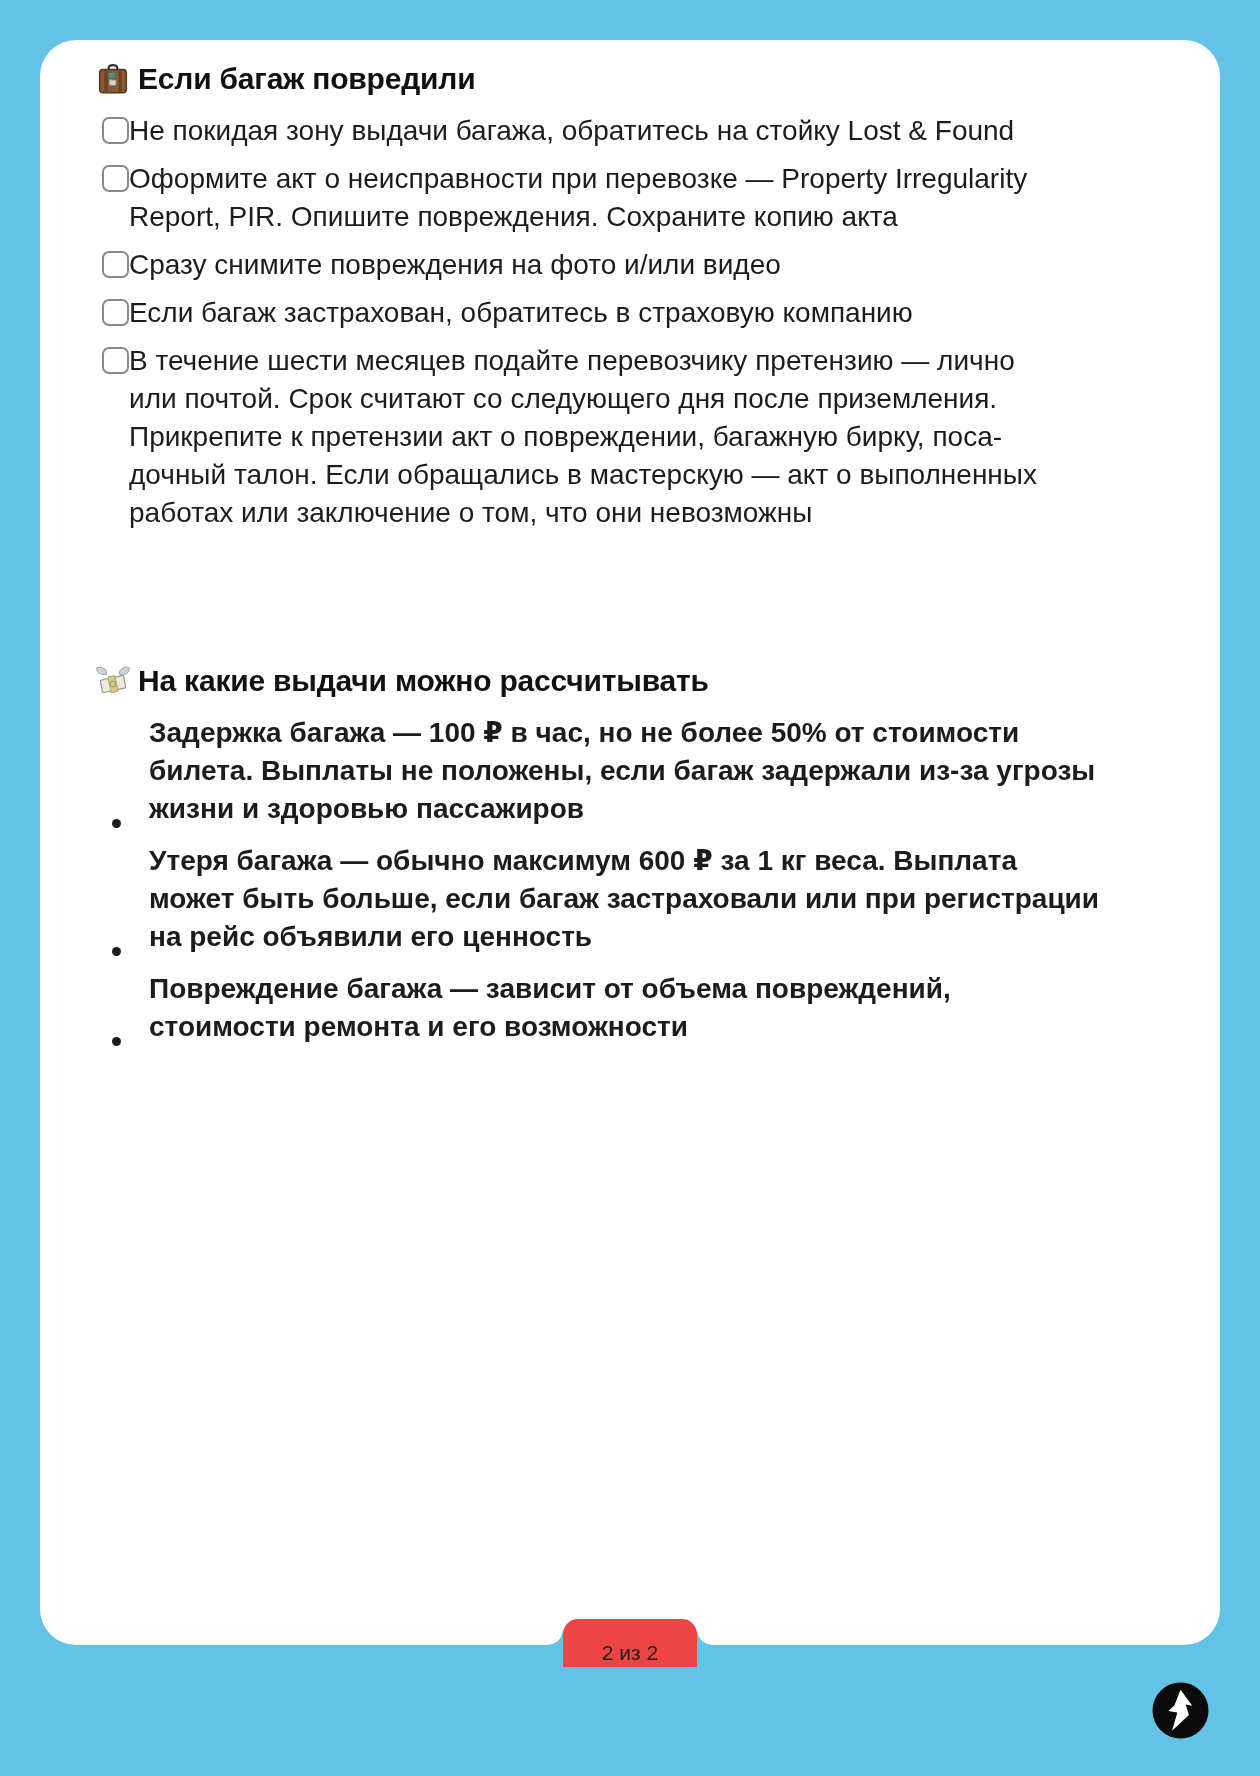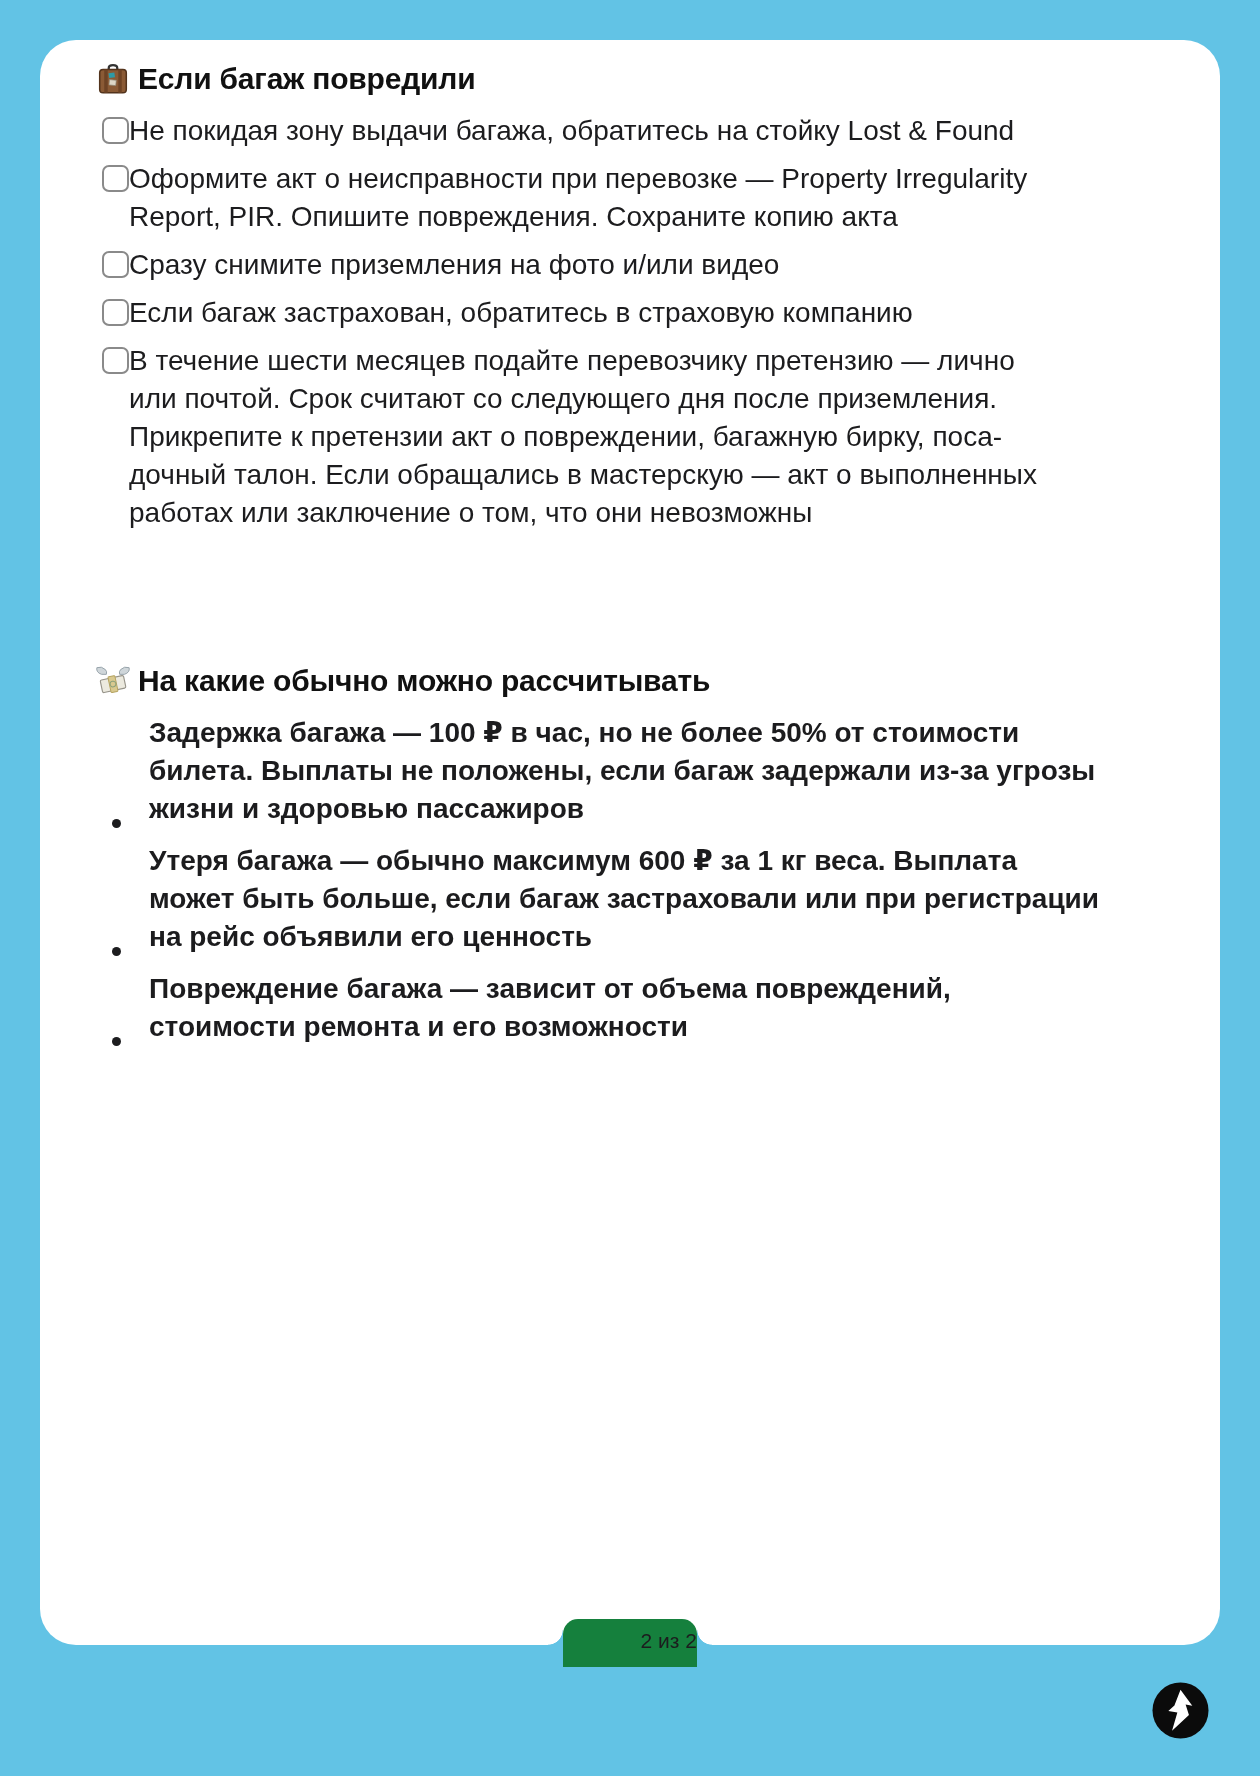--- a/index.html
+++ b/index.html
@@ -79,26 +79,26 @@
     background: #1c1c1e;
   }
 
   .page-tab {
     position: absolute;
     left: 50%;
     bottom: -22px;
     transform: translateX(-50%);
     width: 134px;
     height: 48px;
-    background: #15803d;
+    background: #ef4444;
     border-radius: 15px 15px 0 0;
-    text-align: right;
+    text-align: center;
     font-size: 21px;
     color: #1c1c1e;
-    padding-top: 10px;
+    padding-top: 22px;
   }
   .page-tab::before, .page-tab::after {
     content: "";
     position: absolute;
     bottom: 22px;
     width: 15px;
     height: 15px;
   }
   .page-tab::before {
     left: -15px;
@@ -155,21 +155,21 @@
         </li>
 
         <li class="check-item">
           <span class="checkbox"></span>
           <span class="item-text">Оформите акт о неисправности при перевозке — Property Irregularity
 Report, PIR. Опишите повреждения. Сохраните копию акта</span>
         </li>
 
         <li class="check-item">
           <span class="checkbox"></span>
-          <span class="item-text">Сразу снимите приземления на фото и/или видео</span>
+          <span class="item-text">Сразу снимите повреждения на фото и/или видео</span>
         </li>
 
         <li class="check-item">
           <span class="checkbox"></span>
           <span class="item-text">Если багаж застрахован, обратитесь в страховую компанию</span>
         </li>
 
         <li class="check-item">
           <span class="checkbox"></span>
           <span class="item-text">В течение шести месяцев подайте перевозчику претензию — лично
@@ -185,21 +185,21 @@
     <div class="card-title-row">
       <svg class="emoji-icon" viewBox="0 0 40 40" aria-hidden="true">
         <path d="M8 13 Q2 11 3 6 Q8 4 12 8 Q14 10 13 13 Z" fill="#cfd6da" stroke="#93a0a8" stroke-width="1"></path>
         <path d="M32 13 Q38 11 37 6 Q32 4 28 8 Q26 10 27 13 Z" fill="#cfd6da" stroke="#93a0a8" stroke-width="1"></path>
         <g transform="rotate(-12 20 23)">
           <rect x="7.5" y="16.5" width="25" height="13.5" rx="1.5" fill="#eceadf" stroke="#97948a" stroke-width="1.2"></rect>
           <rect x="16.2" y="14.8" width="7.4" height="17" rx="1" fill="#d9c98f" stroke="#b5a35f" stroke-width="1"></rect>
           <circle cx="20" cy="23.2" r="3" fill="none" stroke="#8aa07a" stroke-width="1"></circle>
         </g>
       </svg>
-      <h2 class="card-title">На какие обычно можно рассчитывать</h2>
+      <h2 class="card-title">На какие выдачи можно рассчитывать</h2>
     </div>
     <ul class="bullet-list">
 
         <li class="bullet-item">
           <span class="bullet-dot"></span>
           <span class="item-text">Задержка багажа — 100 ₽ в час, но не более 50% от стоимости
 билета. Выплаты не положены, если багаж задержали из-за угрозы
 жизни и здоровью пассажиров</span>
         </li>
 

